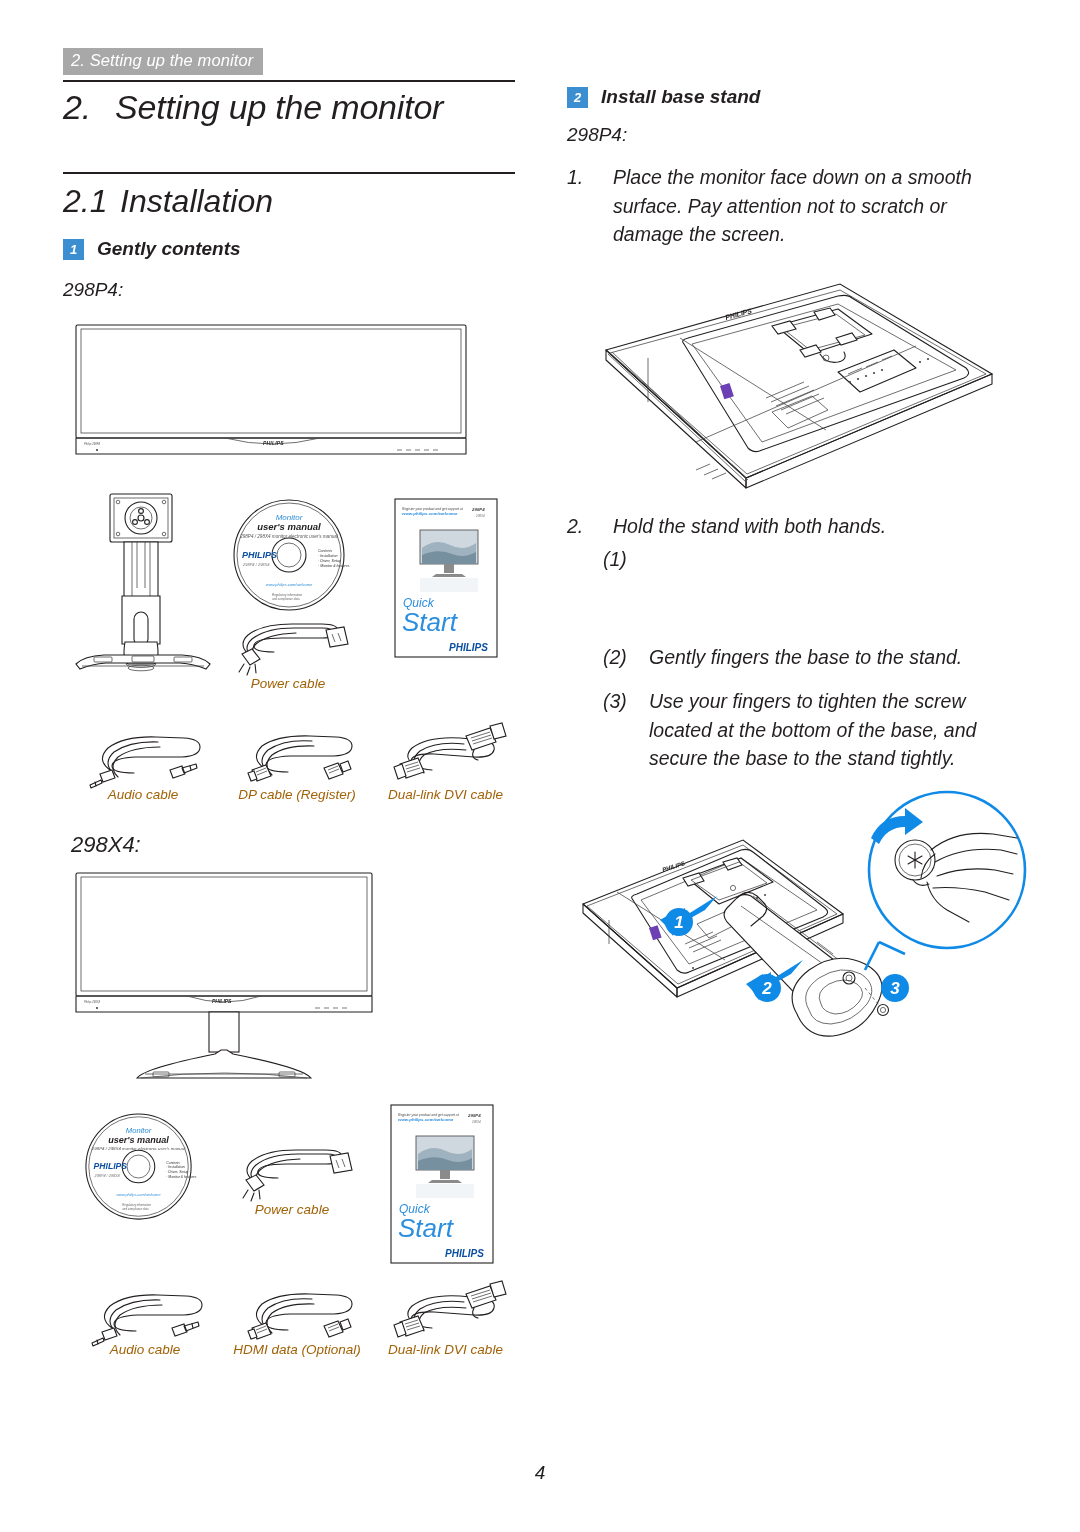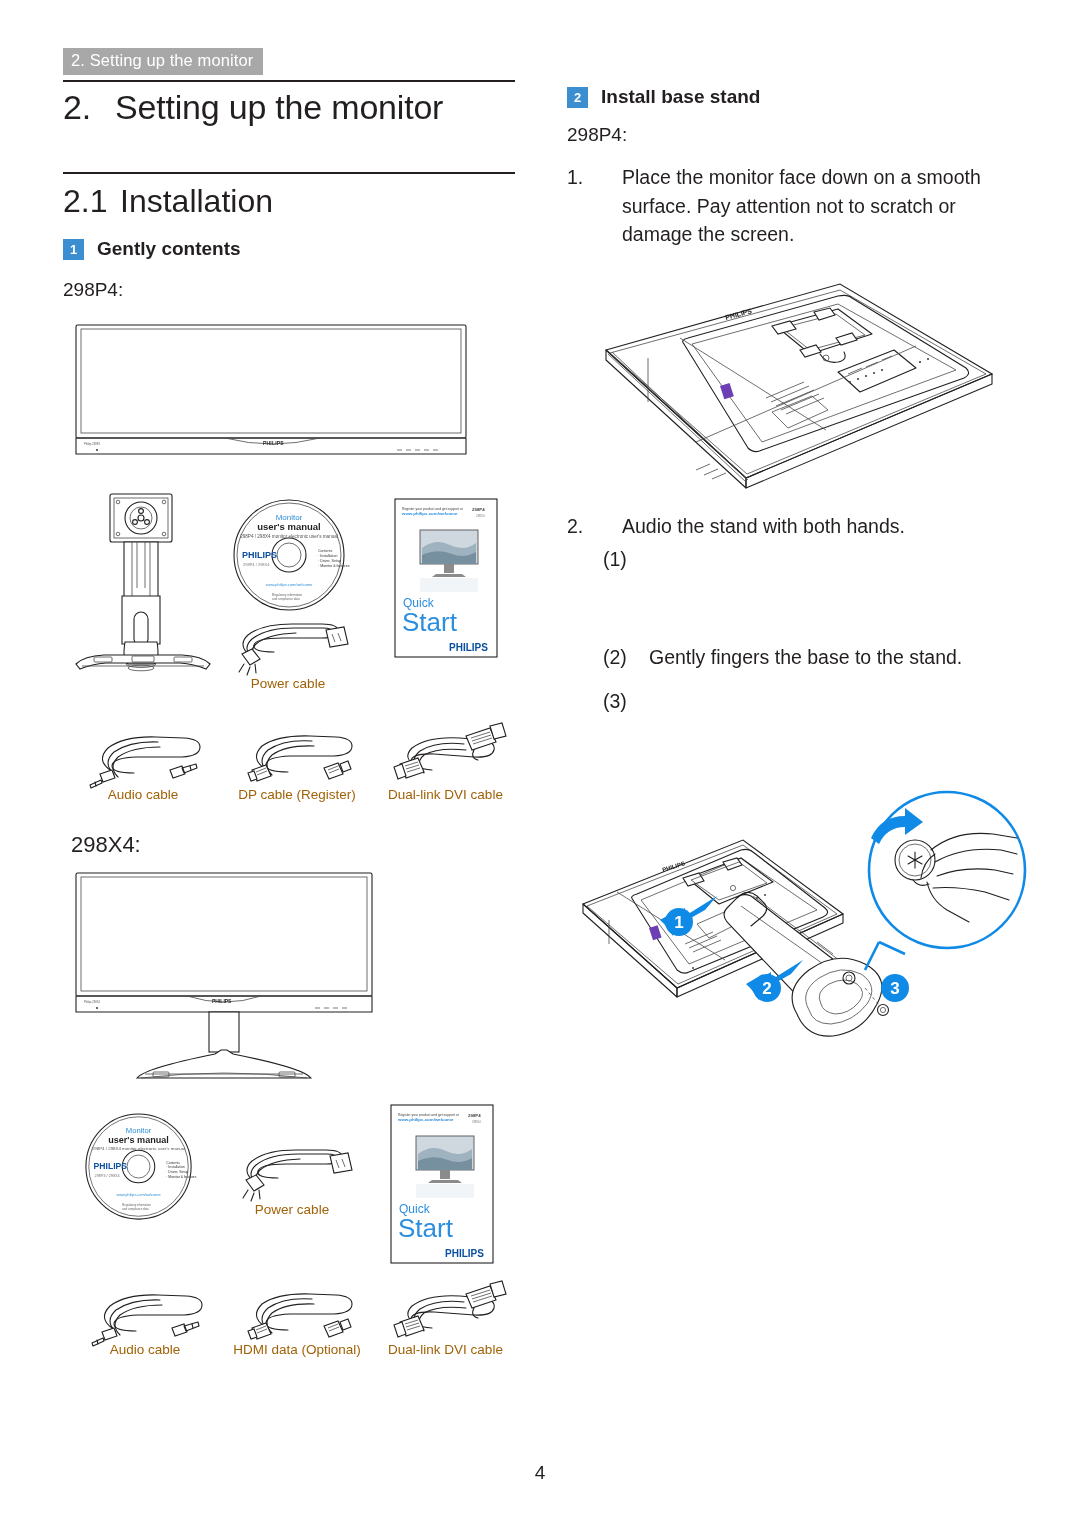--- a/index.html
+++ b/index.html
@@ -5,21 +5,21 @@
   * { box-sizing: border-box; margin: 0; padding: 0; }
   body {
     width: 1080px;
     height: 1532px;
     background: #ffffff;
     font-family: "Liberation Sans", sans-serif;
     color: #231f20;
     position: relative;
     overflow: hidden;
   }
-  .page { position: relative; width: 1080px; height: 1200px; }
+  .page { position: relative; width: 1080px; height: 1200px; font-style: italic; }
 
   
   .running-head {
     position: absolute;
     left: 63px; top: 48px;
     background: #a8a8a8;
     color: #ffffff;
     font-size: 16.5px;
     letter-spacing: .1px;
     padding: 3px 10px 5px 8px;
@@ -82,21 +82,21 @@
   
   .para {
     position: absolute;
     font-size: 19.5px;
     line-height: 28.5px;
   }
   .para .marker {
     position: absolute;
     left: 0; top: 0;
   }
-  .para .txt { display: block; margin-left: 9px; }
+  .para .txt { display: block; }
 
   .list-item { position: absolute; font-size: 19.5px; line-height: 28.5px; }
   .list-item .marker { position: absolute; left: 0; top: 0; }
   .list-item .txt { display: block; }
 
   
   .caption {
     position: absolute;
     color: #a16207;
     font-size: 13.5px;
@@ -513,34 +513,35 @@
 
       <path class="ln-thin" d="M32,72 L170,200 M36,70 L172,198"></path>
       <g class="ln-thin">
         <path d="M120,188 L134,182 M128,193 L142,187 M136,197 L150,191"></path>
       </g>
     </svg>
   </div>
 
   <div class="para" style="left:567px; top:512px; width:450px; padding-left:46px;">
     <span class="marker">2.</span>
-    <span class="txt">Audio the stand with both hands.</span>
+    <span class="txt">Hold the stand with both hands.</span>
   </div>
 
   <div class="list-item" style="left:603px; top:545px; width:415px; padding-left:46px;">
     <span class="marker">(1)</span>
   </div>
 
   <div class="list-item" style="left:603px; top:643px; width:415px; padding-left:46px;">
     <span class="marker">(2)</span>
     <span class="txt">Gently fingers the base to the stand.</span>
   </div>
 
   <div class="list-item" style="left:603px; top:687px; width:415px; padding-left:46px;">
     <span class="marker">(3)</span>
+    <span class="txt">Use your fingers to tighten the screw located at the bottom of the base, and secure the base to the stand tightly.</span>
   </div>
 
   <div class="art" style="left:565px; top:792px;">
     <svg width="455" height="300" viewBox="0 0 455 300">
 
       <path class="ln-fill" d="M18,112 L178,48 L278,122 L112,196 Z"></path>
       <path class="ln" d="M18,112 L18,121 L112,205 L112,196 Z"></path>
       <path class="ln" d="M112,196 L112,205 L278,131 L278,122 Z"></path>
       <path class="ln-thin" d="M22,114 L178,53 L272,122 L113,192 Z"></path>
 

